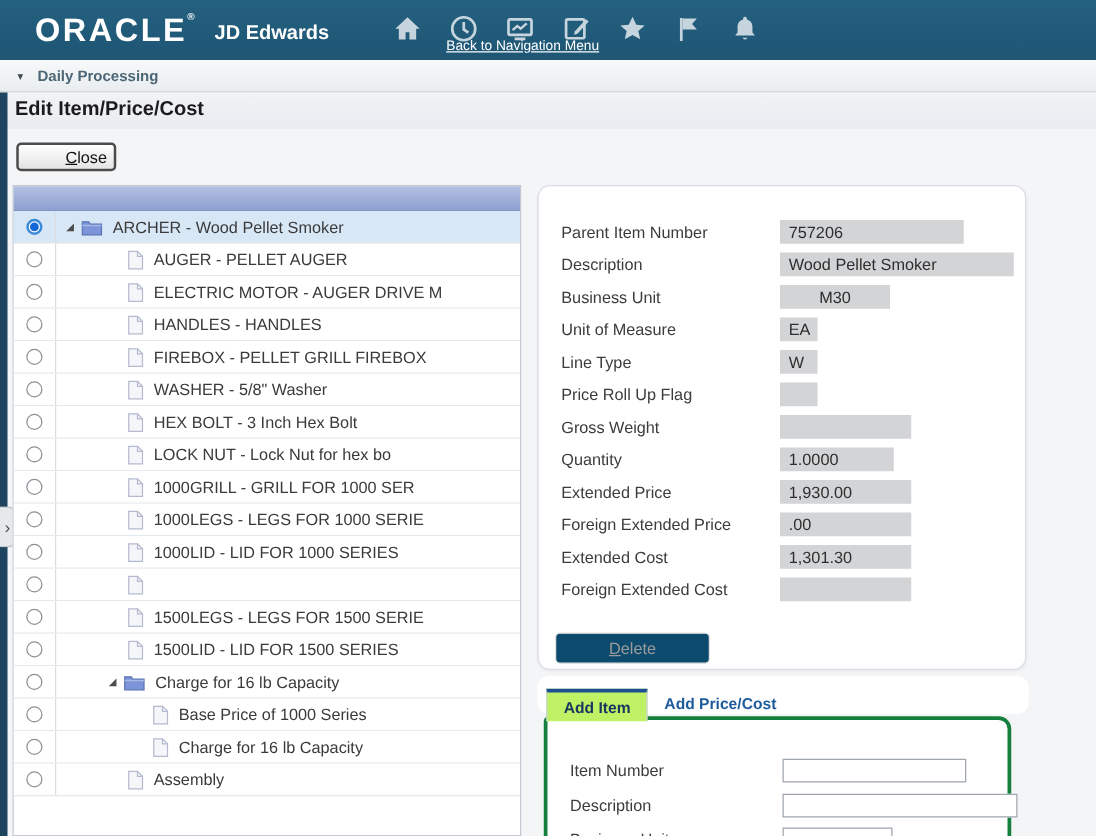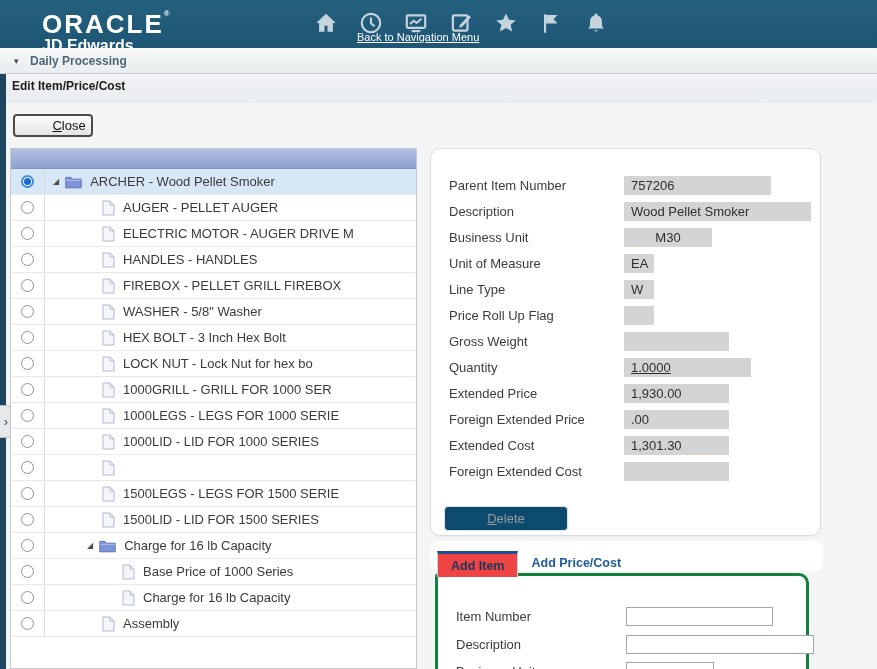--- a/index.html
+++ b/index.html
@@ -3,40 +3,40 @@
 <meta charset="utf-8">
 <style>
   * { margin:0; padding:0; box-sizing:border-box; }
   html,body { width:877px; height:669px; overflow:hidden; }
   body { font-family:"Liberation Sans", sans-serif; background:#f2f4f6; }
   #app { position:relative; width:877px; height:669px; overflow:hidden; background:#f3f5f7; }
 
   
   .hdr { position:absolute; left:0; top:0; width:877px; height:48px;
          background:linear-gradient(#24607f,#1e5674); }
-  .brand { position:absolute; left:28px; top:9px; display:flex; align-items:baseline;flex-direction:column; }
+  .brand { position:absolute; left:28px; top:9px; display:flex; align-items:baseline; }
   .oracle { color:#fff; font-size:26px; font-weight:bold; letter-spacing:2px; line-height:30px; }
   .reg { color:#fff; font-size:8px; vertical-align:top; position:relative; top:-10px; }
   .product { color:#fff; font-size:16px; font-weight:600; margin-left:14px; position:relative; top:-2px; }
   .hicons { position:absolute; left:312px; top:9px; display:flex; gap:17px; align-items:center; }
   .hicon { width:28px; height:28px; display:inline-flex; align-items:center; justify-content:center; color:#c6d4de; cursor:pointer; }
   .hicon svg { width:26px; height:26px; }
   .navlink { position:absolute; left:357px; top:31px; font-size:11px; color:#ffffff;
              text-decoration:underline; white-space:nowrap; cursor:pointer; }
 
   
   .crumbbar { position:absolute; left:0; top:48px; width:877px; height:26px;
               background:linear-gradient(#f7f9fa,#e9edef); border-bottom:1px solid #c9ced3; }
   .crumb-caret { position:absolute; left:14px; top:8px; font-size:9px; color:#3f4750; cursor:pointer; }
   .crumb-label { position:absolute; left:30px; top:6px; font-size:12px; font-weight:700; color:#4c6676; }
 
   
   .titlebar { position:absolute; left:0; top:74px; width:877px; height:29px;
               background:linear-gradient(#f1f3f6,#e9ecf0); }
-  .page-title { position:absolute; left:12px; top:5px; font-size:12px; font-weight:bold; color:#1b1b1b; }
+  .page-title { position:absolute; left:12px; top:5px; font-size:16px; font-weight:bold; color:#1b1b1b; }
 
   
   .lstrip { position:absolute; left:0; top:74px; width:6px; height:595px; background:#1f4460; }
   .sidetab { position:absolute; left:0; top:405px; width:13px; height:33px; background:#e6e9ec;
              border:1px solid #b7bdc4; border-left:none; border-radius:0 7px 7px 0;
              display:flex; align-items:center; justify-content:center;
              font-size:13px; color:#45494e; cursor:pointer; }
 
   
   .close-btn { position:absolute; left:13px; top:114px; width:80px; height:23px;
@@ -70,21 +70,21 @@
   .fval.center { text-align:center; padding:0; }
   .delete-btn { position:absolute; left:13px; top:357px; width:124px; height:25px;
                 background:#0c4a6e; border:1px solid #e2e2e2; border-radius:4px;
                 font-family:"Liberation Sans",sans-serif; font-size:13px; color:#9c9c9c; }
 
   
   .tabstrip { position:absolute; left:430px; top:541px; width:393px; height:30px; background:#fff; border-radius:9px; }
   .tabs { position:absolute; left:430px; top:551px; height:24px; display:flex; z-index:3; }
   .tab { height:24px; padding:0 13px; font-size:12.5px; font-weight:bold; display:flex; align-items:center;
          cursor:pointer; white-space:nowrap; }
-  .tab.active { margin-left:7px; background:#ef4444; color:#17355e; border-top:3px solid #1d4f94;
+  .tab.active { margin-left:7px; background:#bef264; color:#17355e; border-top:3px solid #1d4f94;
                 border-left:1px solid #ccd1d6; border-right:1px solid #ccd1d6; height:26px; }
   .tab.inactive { color:#1d5b9b; }
   .tabpanel { position:absolute; left:435px; top:573px; width:374px; height:108px; background:#fff;
               border:3px solid #15803d; border-radius:4px 10px 0 0; z-index:2; }
   .afrow { position:absolute; left:0; width:100%; height:20px; }
   .aflabel { position:absolute; left:18px; top:2px; font-size:13px; color:#3c3c3c; white-space:nowrap; }
   .afinput { position:absolute; left:188px; top:0; height:19px; background:#fff; border:1px solid #9fa6ad;
              font-family:"Liberation Sans",sans-serif; font-size:13px; padding:0 5px; }
 
   u { text-decoration:underline; }
@@ -447,21 +447,21 @@
         <div class="frow" style="top: 157px;">
           <span class="flabel">Price Roll Up Flag</span>
           <div class="fval" style="width: 30px;"></div>
         </div>
         <div class="frow" style="top: 183px;">
           <span class="flabel">Gross Weight</span>
           <div class="fval" style="width: 105px;"></div>
         </div>
         <div class="frow" style="top: 209px;">
           <span class="flabel">Quantity</span>
-          <div class="fval" style="width: 127px; text-decoration: underline;">1.0000</div>
+          <div class="fval" style="width: 91px;">1.0000</div>
         </div>
         <div class="frow" style="top: 235px;">
           <span class="flabel">Extended Price</span>
           <div class="fval" style="width: 105px;">1,930.00</div>
         </div>
         <div class="frow" style="top: 261px;">
           <span class="flabel">Foreign Extended Price</span>
           <div class="fval" style="width: 105px;">.00</div>
         </div>
         <div class="frow" style="top: 287px;">

